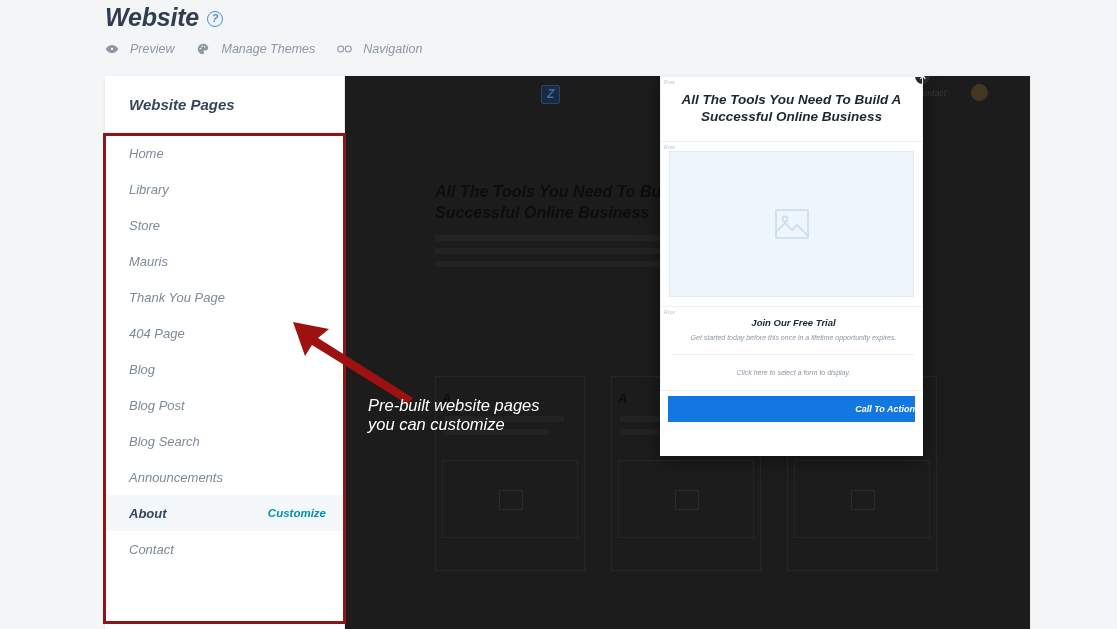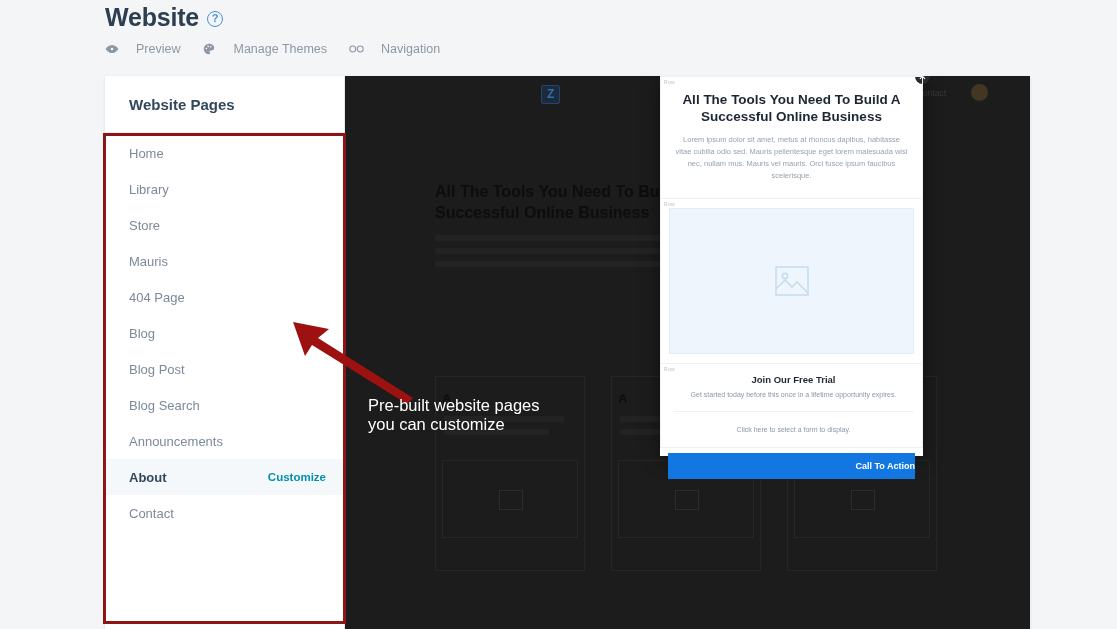--- a/index.html
+++ b/index.html
@@ -2,36 +2,36 @@
 <html><head>
 <meta charset="utf-8">
 <style>
   * { box-sizing: border-box; margin: 0; padding: 0; }
   html, body {
     width: 1117px; height: 629px;
     background: #f4f5f7;
     font-family: "Liberation Sans", sans-serif;
     overflow: hidden;
   }
-  #root { position: relative; width: 1100px; height: 629px; }
+  #root { position: relative; width: 1100px; height: 629px; font-style: italic; }
 
   
   .page-header { position: absolute; left: 105px; top: 0px; }
   .title-row { display: flex; align-items: center; gap: 8px; height: 34px; }
   .page-title {
     font-size: 25px; font-weight: bold; color: #2d3e50; letter-spacing: -0.2px;
   }
   .help-icon {
     width: 16px; height: 16px; border-radius: 50%;
     border: 1.6px solid #4a90d9; color: #4a90d9;
     font-size: 11px; line-height: 13px; text-align: center;
     font-weight: bold; margin-top: 3px;
   }
   .header-nav { display: flex; align-items: center; gap: 22px; margin-top: 8px; }
-  .hnav-item { display: flex; align-items: center; gap: 17px; cursor: pointer; }
+  .hnav-item { display: flex; align-items: center; gap: 11px; cursor: pointer; }
   .hnav-label { font-size: 12.5px; color: #8d98a6; }
   .hnav-ico { color: #8d98a6; display: flex; align-items: center; }
 
   
   .app-body {
     position: absolute; left: 105px; top: 76px;
     width: 925px; height: 553px;
     background: #fff;
     box-shadow: 0 1px 3px rgba(0,0,0,.10);
   }
@@ -212,20 +212,23 @@
         <div class="page-item">
           <span class="page-item-label">Library</span>
         </div>
         <div class="page-item">
           <span class="page-item-label">Store</span>
         </div>
         <div class="page-item">
           <span class="page-item-label">Mauris</span>
         </div>
         <div class="page-item">
+          <span class="page-item-label">Thank You Page</span>
+        </div>
+        <div class="page-item">
           <span class="page-item-label">404 Page</span>
         </div>
         <div class="page-item">
           <span class="page-item-label">Blog</span>
         </div>
         <div class="page-item">
           <span class="page-item-label">Blog Post</span>
         </div>
         <div class="page-item">
           <span class="page-item-label">Blog Search</span>
@@ -291,21 +294,20 @@
           <div class="pv-ph"></div>
         </div>
       </div>
 
       <div class="modal" style="left:315px; top:0px;">
         <div class="modal-close">✕</div>
 
         <div class="mod-section mod-head-sec">
           <span class="mod-tag">Row</span>
           <div class="mod-h1">All The Tools You Need To Build A Successful Online Business</div>
-          <div class="mod-p">Lorem ipsum dolor sit amet, metus at rhoncus dapibus, habitasse vitae cubilia odio sed. Mauris pellentesque eget lorem malesuada wisi nec, nullam mus. Mauris vel mauris. Orci fusce ipsum faucibus scelerisque.</div>
         </div>
 
         <div class="mod-section" style="padding:9px 0 9px 0; border-top:none;">
           <span class="mod-tag">Row</span>
           <div class="mod-img-sec">
             <span class="img-ph-icon">
               <svg width="34" height="30" viewBox="0 0 34 30" fill="none" stroke="#c9dcee" stroke-width="1.6">
                 <rect x="1" y="1" width="32" height="28"></rect>
                 <circle cx="10" cy="10" r="2.6"></circle>
                 <path d="M1 23l9-9 7 7 5-5 11 11"></path>

